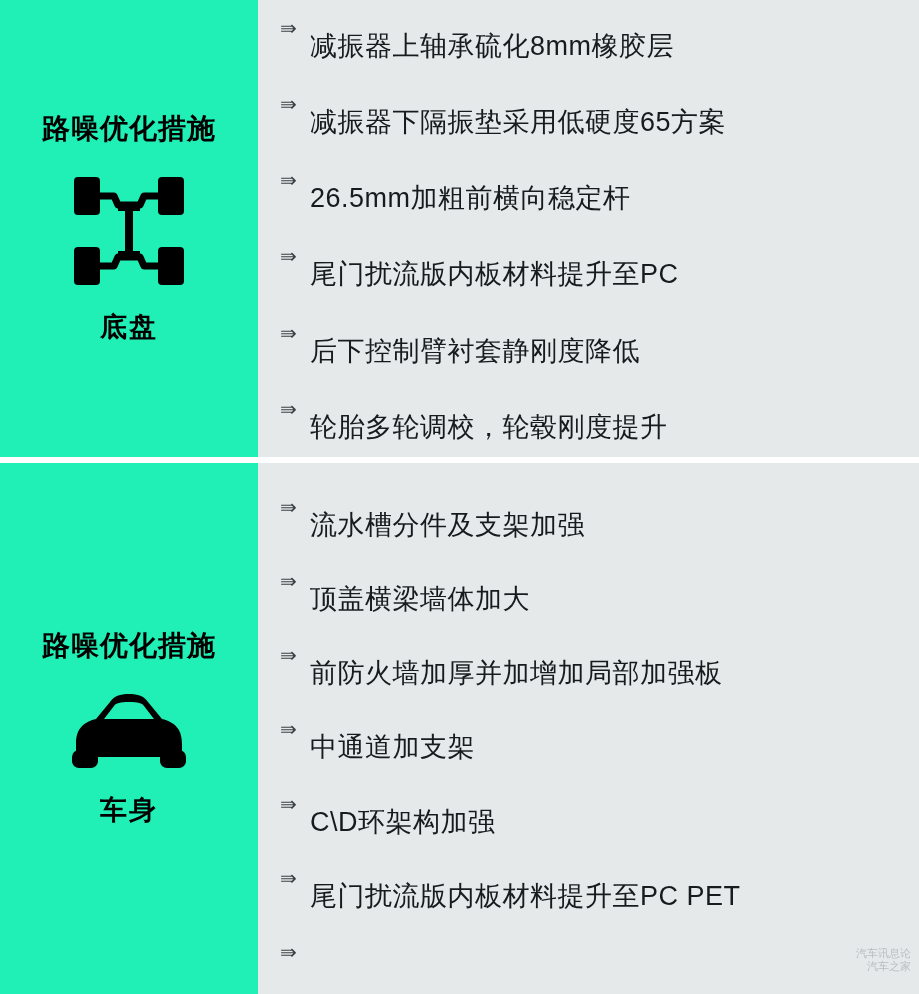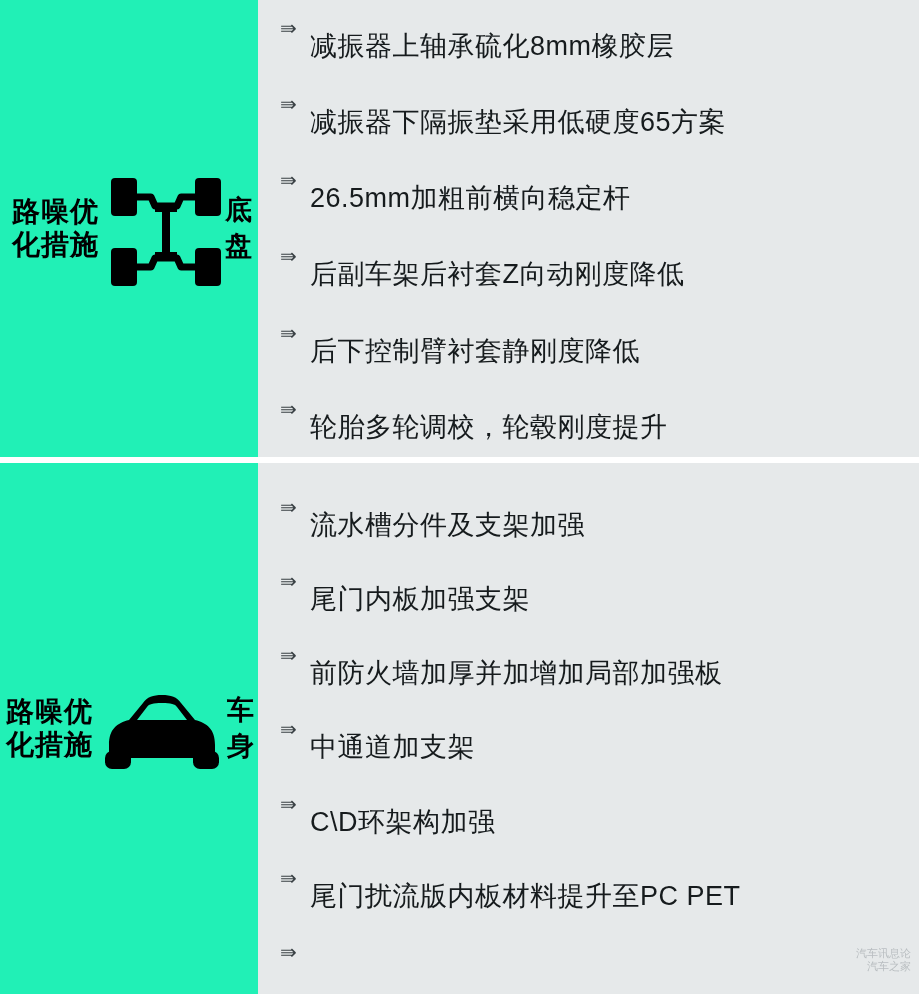--- a/index.html
+++ b/index.html
@@ -33,20 +33,21 @@
     width: 100%;
     height: 6px;
     background: #ffffff;
   }
 
   .label-col {
     width: 258px;
     min-width: 258px;
     background: #21f0b6;
     display: flex;
+    flex-direction: column;
     align-items: center;
     justify-content: center;
     box-sizing: border-box;
     padding: 10px 0;
   }
   .label-title {
     font-size: 28px;
     font-weight: bold;
     color: #000000;
     letter-spacing: 1px;
@@ -143,21 +144,21 @@
       <div class="item">
         <span class="bullet">⇛</span>
         <span class="item-text">减振器下隔振垫采用低硬度65方案</span>
       </div>
       <div class="item">
         <span class="bullet">⇛</span>
         <span class="item-text">26.5mm加粗前横向稳定杆</span>
       </div>
       <div class="item">
         <span class="bullet">⇛</span>
-        <span class="item-text">后副车架后衬套Z向动刚度降低</span>
+        <span class="item-text">尾门扰流版内板材料提升至PC</span>
       </div>
       <div class="item">
         <span class="bullet">⇛</span>
         <span class="item-text">后下控制臂衬套静刚度降低</span>
       </div>
       <div class="item">
         <span class="bullet">⇛</span>
         <span class="item-text">轮胎多轮调校，轮毂刚度提升</span>
       </div>
     </div>
@@ -178,21 +179,21 @@
       </div>
       <div class="label-name">车身</div>
     </div>
     <div class="items-col">
       <div class="item">
         <span class="bullet">⇛</span>
         <span class="item-text">流水槽分件及支架加强</span>
       </div>
       <div class="item">
         <span class="bullet">⇛</span>
-        <span class="item-text">尾门内板加强支架</span>
+        <span class="item-text">顶盖横梁墙体加大</span>
       </div>
       <div class="item">
         <span class="bullet">⇛</span>
         <span class="item-text">前防火墙加厚并加增加局部加强板</span>
       </div>
       <div class="item">
         <span class="bullet">⇛</span>
         <span class="item-text">中通道加支架</span>
       </div>
       <div class="item">

